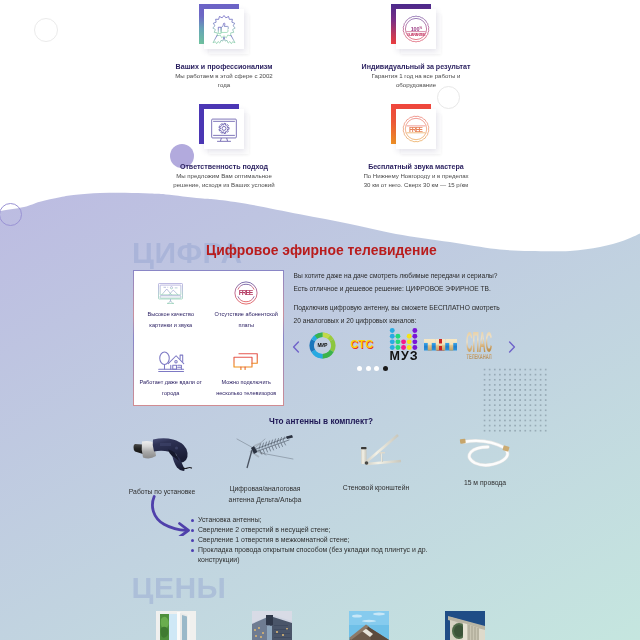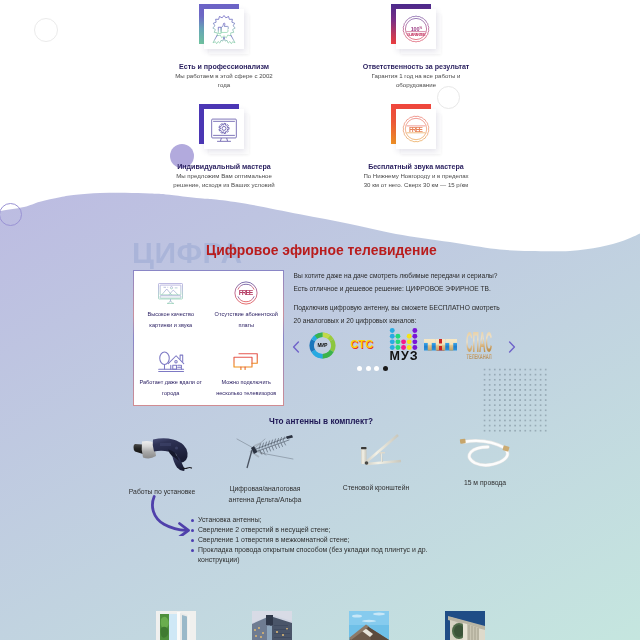--- a/index.html
+++ b/index.html
@@ -124,21 +124,21 @@
           <g fill="none" stroke="url(#gA)" stroke-width="1.45" stroke-linejoin="miter" stroke-linecap="butt">
             <path class="starburst" d="M31.00 4.00 L34.78 8.70 L40.15 5.95 L41.70 11.78 L47.72 11.44 L46.76 17.40 L52.40 19.55 L49.10 24.60 L53.38 28.85 L48.31 32.12 L50.49 37.75 L44.53 38.68 L44.23 44.70 L38.40 43.13 L35.68 48.51 L31.00 44.70 L26.32 48.51 L23.60 43.13 L17.77 44.70 L17.47 38.68 L11.51 37.75 L13.69 32.12 L8.62 28.85 L12.90 24.60 L9.60 19.55 L15.24 17.40 L14.28 11.44 L20.30 11.78 L21.85 5.95 L27.22 8.70 Z"></path>
             <path d="M17.5 43 L9 58.5 L13.8 56.5 L16.2 60.5 L19.2 56 L22.6 59.2 L25 53.8 L28.8 55.2 L30.7 47"></path>
             <path d="M44.5 43 L53 58.5 L48.2 56.5 L45.8 60.5 L42.8 56 L39.4 59.2 L37 53.8 L33.2 55.2 L31.3 47"></path>
             <path d="M19.6 27.5 h5.6 v12.4 h-5.6 z"></path>
             <path d="M25.2 28.2 c2.2 -1.1 3.6 -2.9 4.2 -4.8 c0.45 -1.45 0.25 -3.1 0.95 -3.7 c0.95 -0.85 2.3 -0.35 2.5 1.1 c0.17 1.55 -0.6 3.5 -1.4 5 h6.7 c1.1 0 1.8 0.85 1.6 1.9 c-0.13 0.7 -0.6 1.05 -1.1 1.3 c0.85 0.35 1.3 1.05 1.05 1.9 c-0.17 0.6 -0.7 0.95 -1.2 1.1 c0.78 0.35 1.05 1.1 0.85 1.8 c-0.17 0.6 -0.7 0.95 -1.3 1.1 c0.6 0.35 0.82 1.05 0.6 1.7 c-0.22 0.82 -0.95 1.3 -1.9 1.3 H25.2 z"></path>
           </g>
         </svg>
       </div>
     </div>
-    <h3>Есть и профессионализм</h3>
+    <h3>Ваших и профессионализм</h3>
     <p>Мы работаем в этой сфере с 2002 года</p>
   </div>
 
   <div class="adv adv-2">
     <div class="advicon">
       <div class="sq-back" style="background:linear-gradient(180deg,#4b2a8c 0%,#7b2f86 40%,#c13a5c 75%,#ef3e3e 100%)"></div>
       <div class="sq-shadow"></div>
       <div class="sq-main">
         <svg width="31" height="31" viewBox="0 0 62 62">
           <defs>
@@ -155,21 +155,21 @@
           </g>
           <g>
             <text x="29" y="34" text-anchor="middle" fill="#9c3d84" font-family="Liberation Sans, sans-serif" font-size="11" font-weight="bold" letter-spacing="-0.4">100</text>
             <text x="40.5" y="31.5" text-anchor="middle" fill="#a93e7c" font-family="Liberation Sans, sans-serif" font-size="6" font-weight="bold">%</text>
             <text x="31" y="44.2" text-anchor="middle" fill="#c8406a" font-family="Liberation Sans, sans-serif" font-size="7.6" font-weight="bold" letter-spacing="-0.35" textLength="37">GUARANTEE</text>
           </g>
           <path d="M11.8 36.2 H50.2" stroke="#bc3f70" stroke-width="1.2" fill="none"></path>
         </svg>
       </div>
     </div>
-    <h3>Ответственность за результат</h3>
+    <h3>Индивидуальный за результат</h3>
     <p>Гарантия 1 год на все работы и оборудование</p>
   </div>
 
   <div class="adv adv-3">
     <div class="advicon">
       <div class="sq-back" style="background:#4c37b5"></div>
       <div class="sq-shadow"></div>
       <div class="sq-main">
         <svg width="30" height="30" viewBox="0 0 62 62">
           <g fill="none" stroke="#4f42a0" stroke-width="1.5" stroke-linejoin="round">
@@ -177,21 +177,21 @@
             <path d="M8.5 15.2 H53.5"></path>
             <path d="M8.5 44.2 H53.5"></path>
             <path d="M25.5 49.7 l-1.8 6.3 M36.5 49.7 l1.8 6.3"></path>
             <path d="M17.5 56.5 H44.5" stroke-linecap="round"></path>
             <path class="gear" d="M41.43 27.89 L41.43 31.71 L38.48 31.17 L37.61 33.55 L40.22 35.04 L37.76 37.97 L35.84 35.66 L33.65 36.92 L34.69 39.74 L30.93 40.40 L30.95 37.40 L28.45 36.96 L27.44 39.79 L24.13 37.87 L26.07 35.59 L24.44 33.65 L21.86 35.16 L20.55 31.57 L23.51 31.07 L23.51 28.53 L20.55 28.03 L21.86 24.44 L24.44 25.95 L26.07 24.01 L24.13 21.73 L27.44 19.81 L28.45 22.64 L30.95 22.20 L30.93 19.20 L34.69 19.86 L33.65 22.68 L35.84 23.94 L37.76 21.63 L40.22 24.56 L37.61 26.05 L38.48 28.43 L41.43 27.89 Z"></path>
             <circle cx="31" cy="29.8" r="4.1"></circle>
           </g>
         </svg>
       </div>
     </div>
-    <h3>Индивидуальный мастера</h3>
+    <h3>Ответственность подход</h3>
     <p>Мы предложим Вам оптимальное решение, исходя из Ваших условий</p>
   </div>
 
   <div class="adv adv-4">
     <div class="advicon">
       <div class="sq-back" style="background:linear-gradient(180deg,#f0453d 0%,#f05a36 45%,#ef9023 100%)"></div>
       <div class="sq-shadow"></div>
       <div class="sq-main">
         <svg width="31" height="31" viewBox="0 0 62 62">
           <defs>
@@ -554,20 +554,21 @@
     <path d="M31.5 31.5 L40.5 38.4 L31.5 45" fill="none" stroke="#4f40ab" stroke-width="2.8" stroke-linecap="round" stroke-linejoin="round"></path>
   </svg>
 
   <ul class="works">
     <li>Установка антенны;</li>
     <li>Сверление 2 отверстий в несущей стене;</li>
     <li>Сверление 1 отверстия в межкомнатной стене;</li>
     <li>Прокладка провода открытым способом (без укладки под плинтус и др. конструкции)</li>
   </ul>
 
+  <div class="watermark wm-price">ЦЕНЫ</div>
   <div class="photos">
     <div class="ph" style="left:156px">
       <svg width="40" height="29" viewBox="0 0 40 29">
         <rect width="40" height="29" fill="#f0f0ee"></rect>
         <rect x="2" y="1" width="22" height="28" fill="#eef0ef"></rect>
         <rect x="4" y="3" width="17" height="26" fill="#bfe0f2"></rect>
         <path d="M4 3 h9 v26 h-9 z" fill="#4e8f3c"></path>
         <path d="M5 8 q3 -4 6 -1 q3 4 1 8 q-3 5 -6 2 q-2 -4 -1 -9 z" fill="#6aad4e"></path>
         <path d="M5 17 q4 -3 7 1 q1 5 -2 8 q-4 2 -5 -2 q-1 -4 0 -7 z" fill="#3f7a31"></path>
         <rect x="13" y="3" width="8" height="26" fill="#cfe8f6"></rect>

